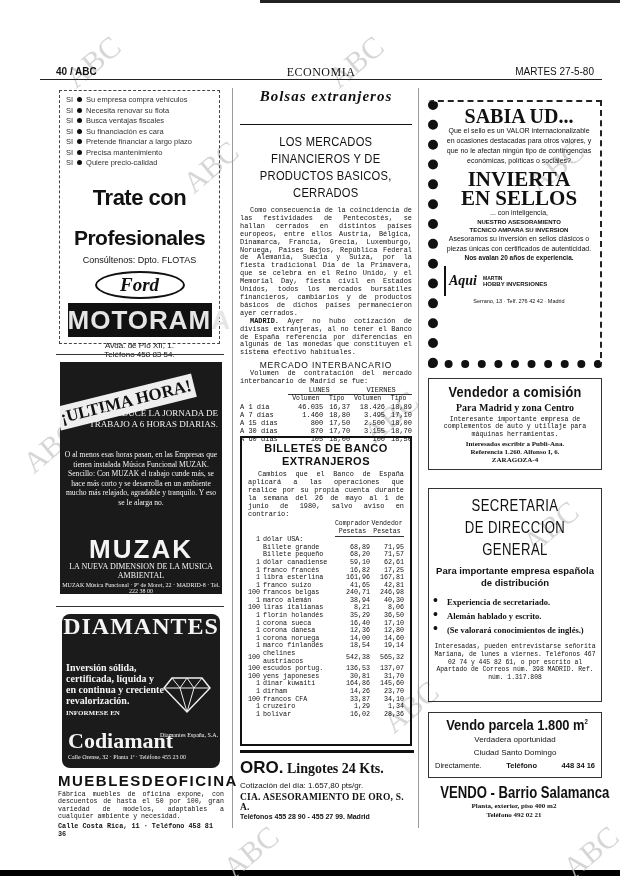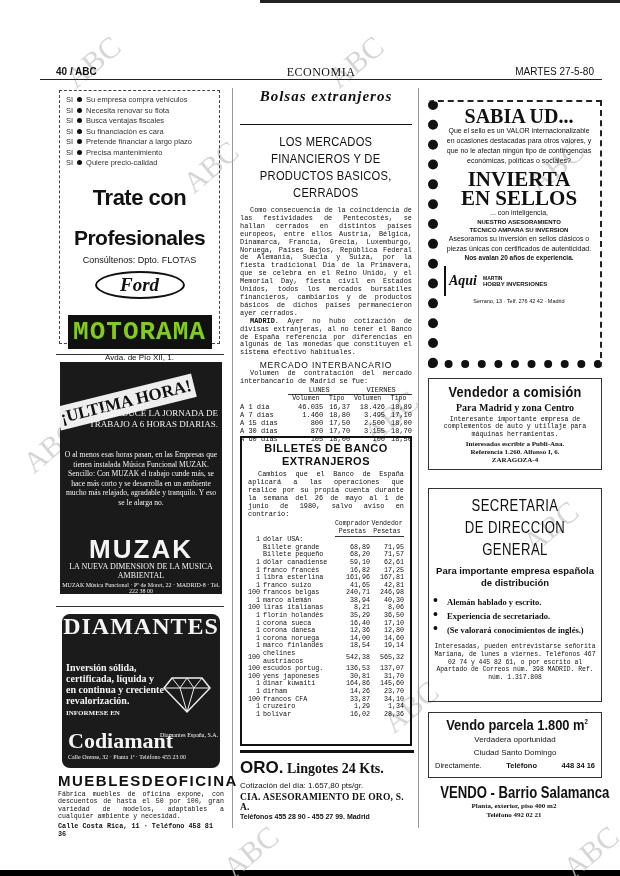--- a/index.html
+++ b/index.html
@@ -15,21 +15,21 @@
   .header .date { position:absolute; right:8px; top:0; font-family:"Liberation Sans", sans-serif; font-size:10px; }
 
   
   .ad-ford { position:absolute; left:59px; top:90px; width:161px; height:254px; border:1px dashed #444; padding:4px 6px; font-family:"Liberation Sans", sans-serif; }
   .ford-list { list-style:none; font-size:7.5px; line-height:10.5px; color:#333; }
   .ford-list li span.b { display:inline-block; width:5px; height:5px; border-radius:50%; background:#111; margin:0 4px 0 4px; }
   .ford-title { text-align:center; font-weight:bold; font-size:22px; line-height:22px; margin-top:18px; letter-spacing:-.5px; }
   .ford-title.t2 { font-size:21px; }
   .ford-contact { text-align:center; font-size:9px; margin-top:6px; }
   .ford-oval { margin:6px auto 0; width:90px; height:28px; border:2px solid #111; border-radius:50%; text-align:center; font-family:"Liberation Serif", serif; font-style:italic; font-weight:bold; font-size:19px; line-height:24px; }
-  .motorama { margin:16px auto 0; width:144px; height:34px; background:#111; color:#84cc16; text-align:center; font-weight:bold; font-size:26px; line-height:34px; letter-spacing:1px; font-family:Liberation Mono, monospace; }
+  .motorama { margin:4px auto 0; width:144px; height:34px; background:#111; color:#e5e5e5; text-align:center; font-weight:bold; font-size:26px; line-height:34px; letter-spacing:1px; font-family:Liberation Sans, sans-serif; }
   .ford-addr { text-align:center; font-size:8px; line-height:9px; margin-top:4px; }
 
   .rule-l { position:absolute; left:56px; height:1px; background:#333; width:168px; }
 
   .ad-muzak { position:absolute; left:60px; top:362px; width:162px; height:232px; background:#1a1a1a; color:#f4f4f4; overflow:hidden; font-size:8px; text-align:center; }
   .muzak-banner { position:absolute; left:-4px; top:28px; width:140px; height:24px; background:#eee; color:#111; font-family:"Liberation Serif", serif; font-weight:bold; font-size:17px; line-height:24px; transform: rotate(-14deg); }
   .muzak-head { position:absolute; right:4px; top:46px; width:140px; text-align:right; font-size:9px; line-height:11px; }
   .muzak-body { position:absolute; left:4px; top:88px; width:154px; font-size:7.6px; line-height:9.6px; }
   .muzak-logo { position:absolute; left:0; top:172px; width:100%; font-family:"Liberation Sans", sans-serif; font-weight:bold; font-size:26px; letter-spacing:2px; }
   .muzak-tag { position:absolute; left:0; top:200px; width:100%; font-size:8px; line-height:9px; }
@@ -465,22 +465,22 @@
     <div>Referencia 1.260. Alfonso I, 6.</div>
     <div>ZARAGOZA-4</div>
   </div>
 </div>
 
 <div class="ad-secr">
   <div class="secr-h1">SECRETARIA</div>
   <div class="secr-h1">DE DIRECCION GENERAL</div>
   <div class="secr-h2">Para importante empresa española de distribución</div>
   <ul class="secr-list">
+    <li>Experiencia de secretariado.</li>
     <li>Alemán hablado y escrito.</li>
-    <li>Experiencia de secretariado.</li>
     <li>(Se valorará conocimientos de inglés.)</li>
   </ul>
   <div class="secr-foot">Interesadas, pueden entrevistarse señorita Mariana, de lunes a viernes. Teléfonos 467 02 74 y 445 82 61, o por escrito al Apartado de Correos núm. 398 MADRID. Ref. núm. 1.317.808</div>
 </div>
 
 <div class="ad-parcela">
   <div class="par-h1"><span>Vendo parcela 1.800 m</span><sup>2</sup></div>
   <div class="par-p">Verdadera oportunidad</div>
   <div class="par-p">Ciudad Santo Domingo</div>
   <div class="par-foot">

